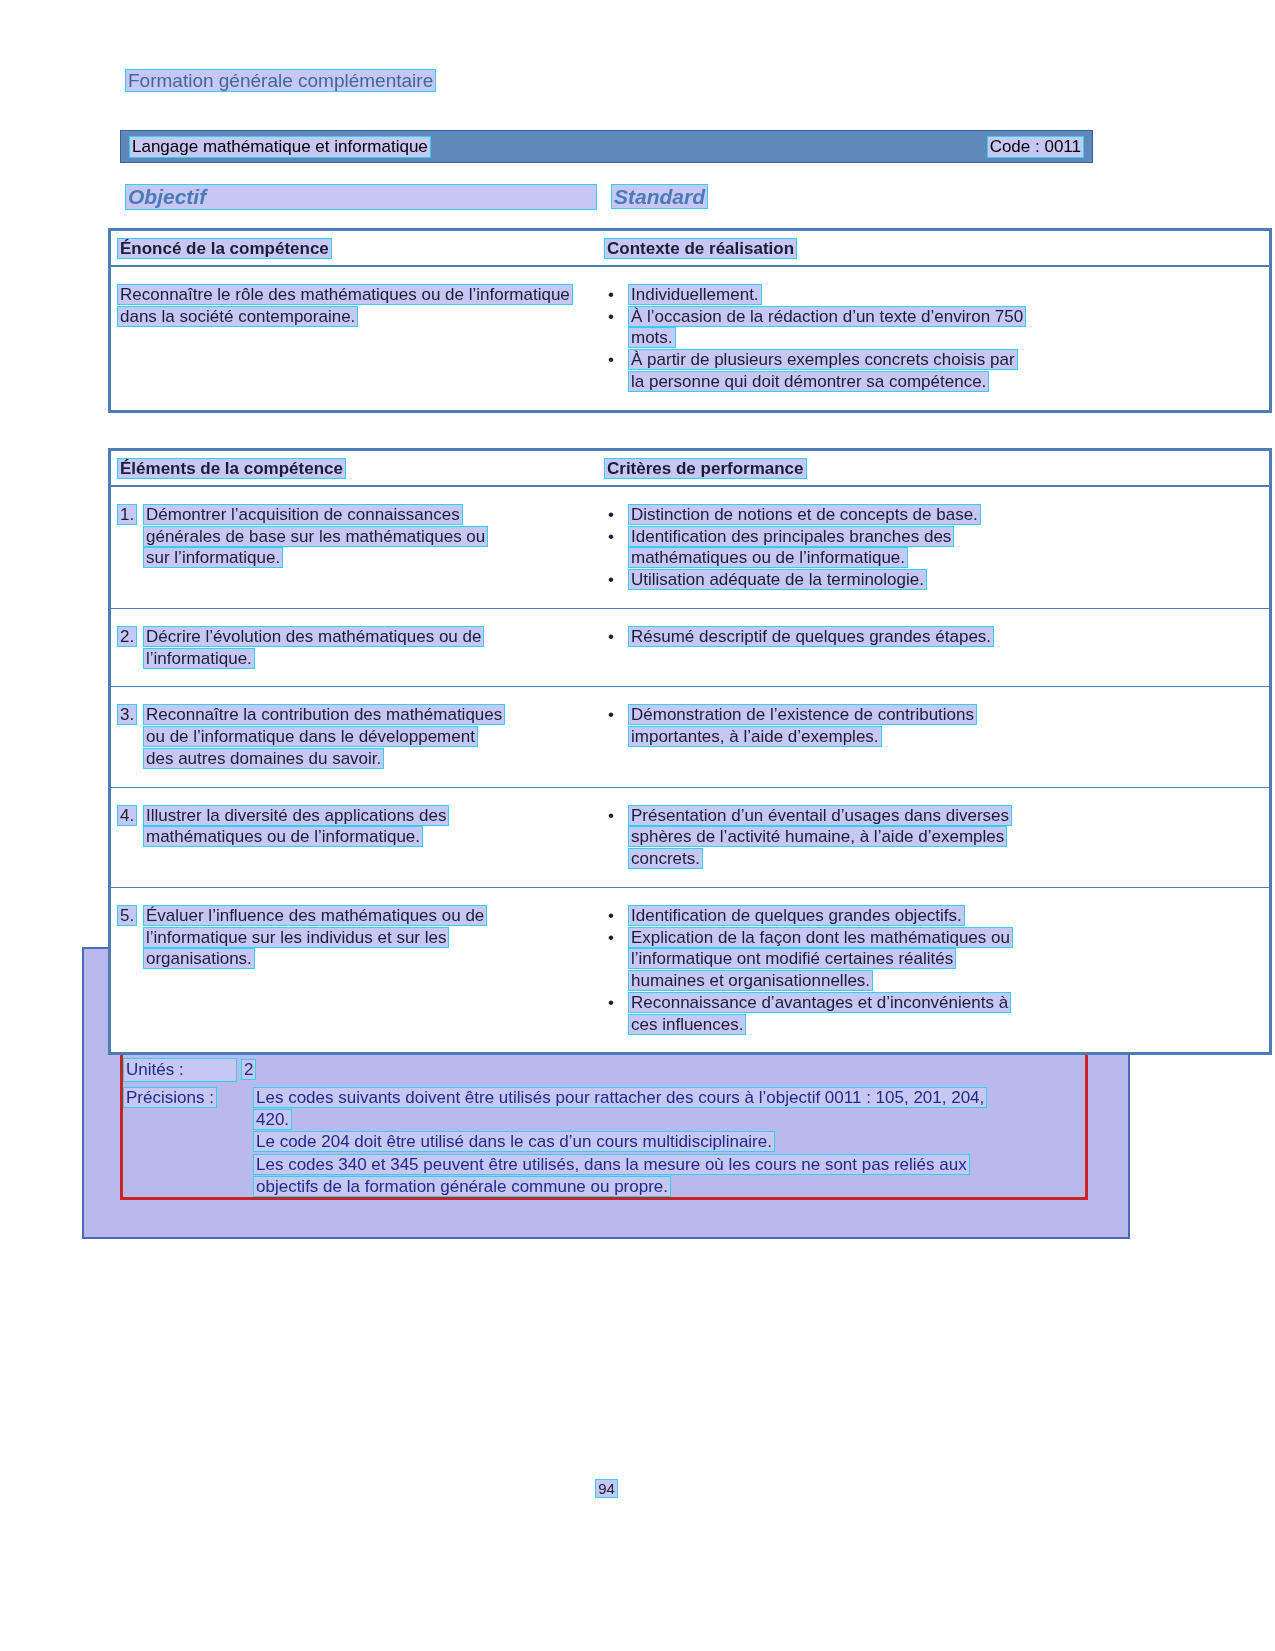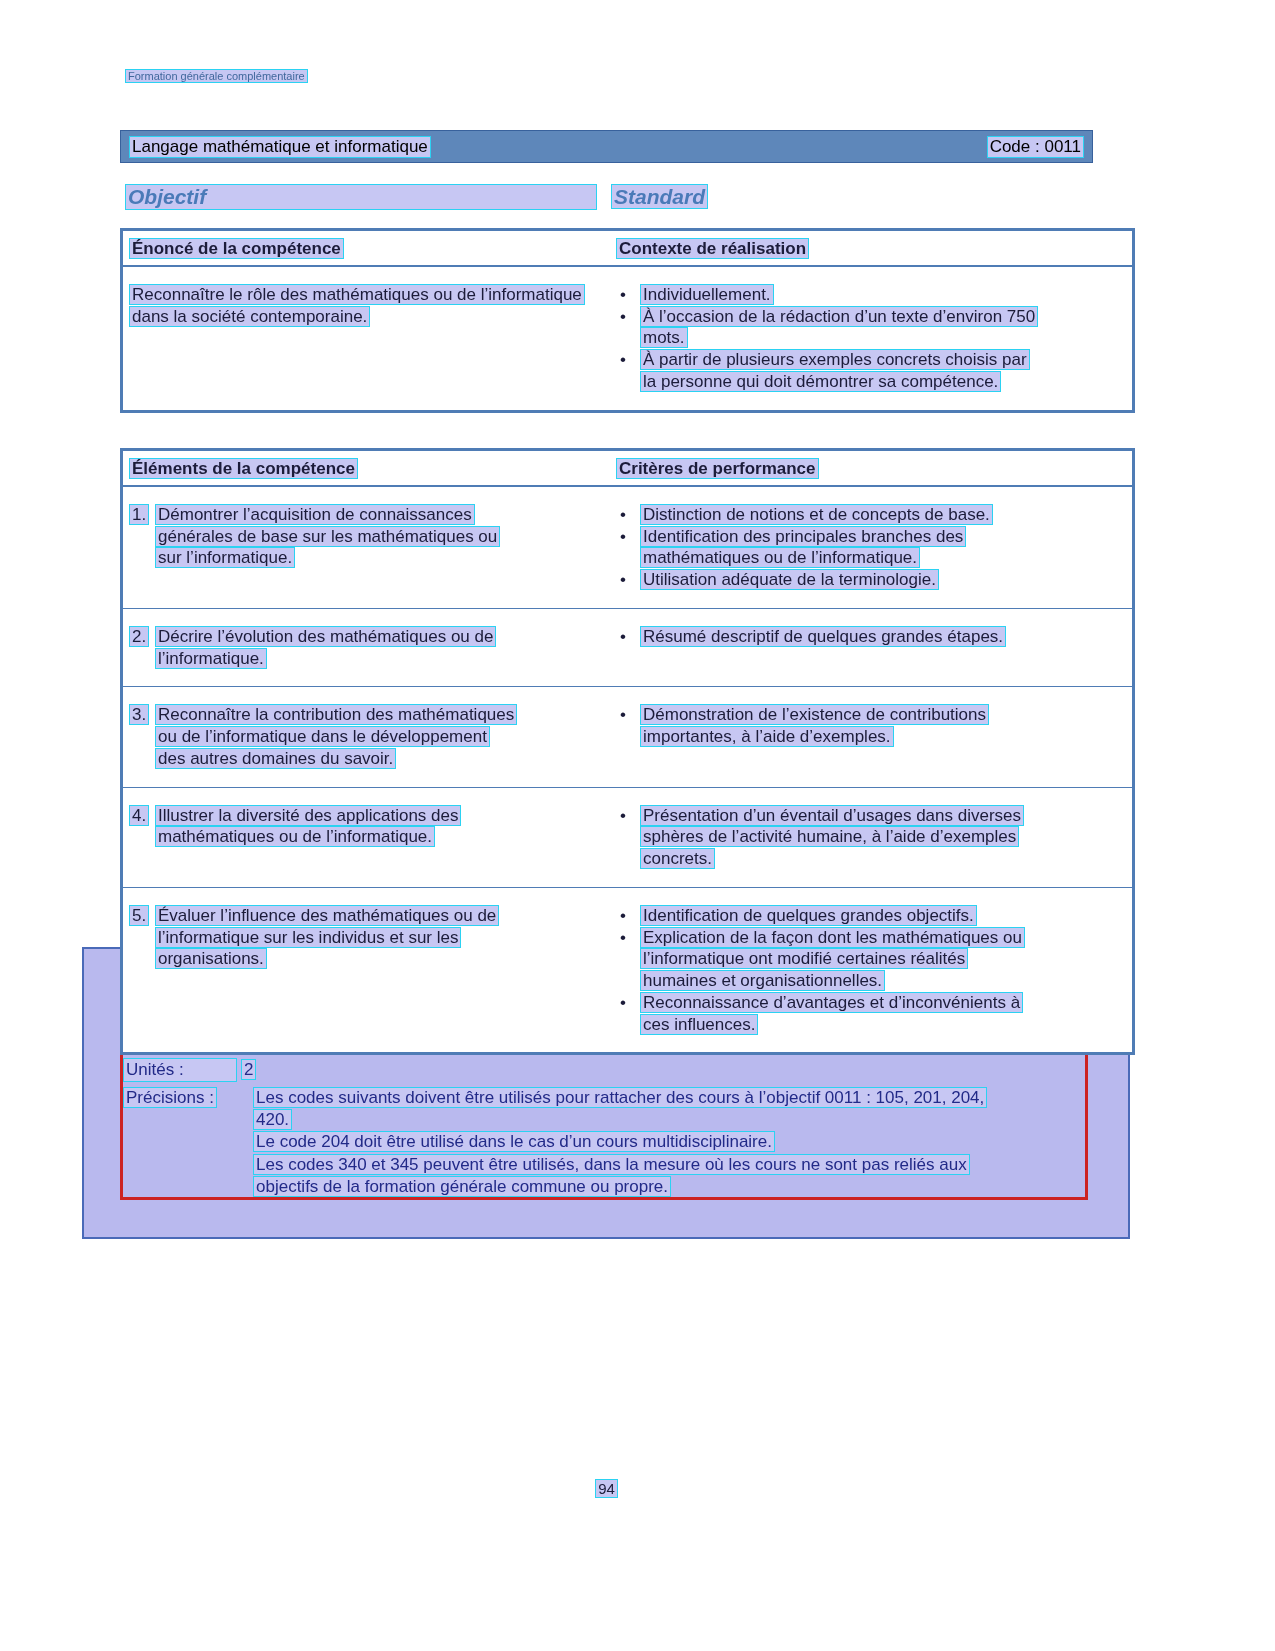--- a/index.html
+++ b/index.html
@@ -13,38 +13,38 @@
 
   
   .hl {
     background:#c7c7f3;
     border:1px solid #2bd2f2;
     padding:0 2px;
     -webkit-box-decoration-break:clone;
     box-decoration-break:clone;
   }
 
-  .top-label { position:absolute; left:125px; top:70px; font-size:11px; color:#41689c; }
+  .top-label { position:absolute; left:125px; top:70px; font-size:19px; color:#41689c; }
 
   .header-bar {
     position:absolute; left:120px; top:130px; width:973px; height:33px;
     background:#5e87ba; border:1px solid #38619c;
     display:flex; align-items:center; justify-content:space-between;
     padding:0 8px; font-size:17px; color:#000000;
   }
 
   .obj-std {
     position:absolute; left:125px; top:184px;
     font-size:21px; font-weight:bold; font-style:italic; color:#4a7ab8;
   }
   .obj { display:inline-block; width:472px; }
   .std { margin-left:14px; }
 
   .tbl {
-    position:absolute; left:120px; width:1015px;
+    position:absolute; left:108px; width:1164px;
     border:3px solid #4f7cb5; background:#ffffff; z-index:2;
     font-size:17px; line-height:1.28;
   }
   .tbl1 { top:228px; }
   .tbl2 { top:448px; }
 
   .tbl-head { display:flex; border-bottom:2px solid #4f7cb5; padding:7px 6px 5px 6px; font-weight:bold; }
   .tbl-row  { display:flex; padding:17px 6px; }
   .tbl-row + .tbl-row { border-top:1px solid #4f7cb5; }
   .col-l { width:487px; padding-right:12px; flex:none; }

